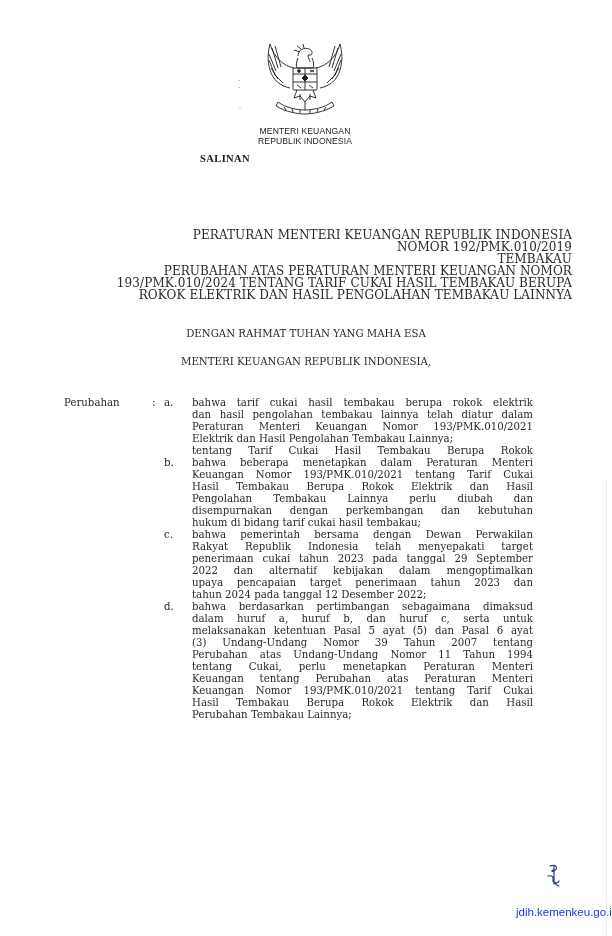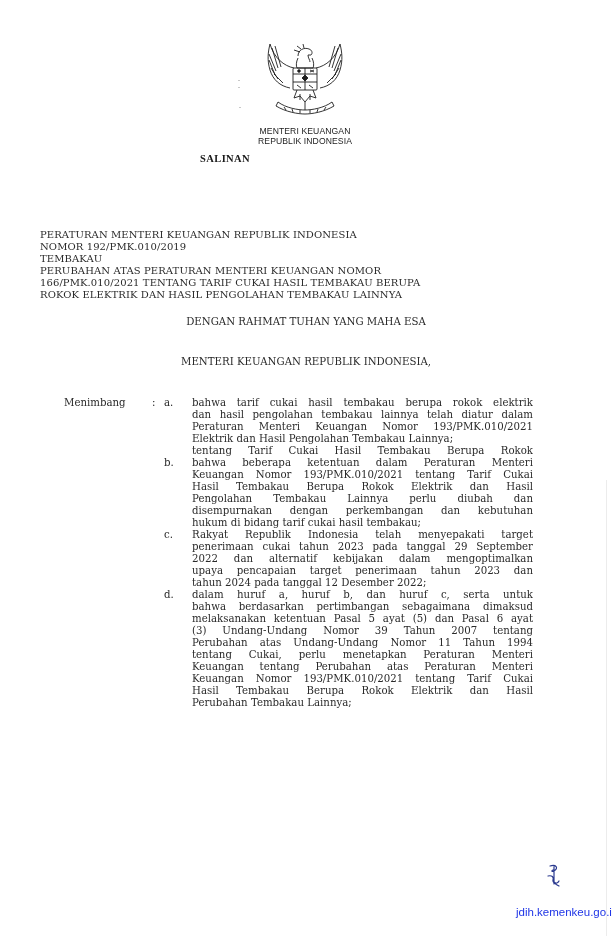--- a/index.html
+++ b/index.html
@@ -20,22 +20,22 @@
       position: absolute; left: 200px; width: 210px; text-align: center;
       font-family: "Liberation Sans", "DejaVu Sans", sans-serif;
       font-size: 8.6px; line-height: 10px; color: #222; letter-spacing: 0.1px;
     }
     .salinan {
       position: absolute; left: 200px; width: 210px; top: 153px; text-align: left;
       font-family: "Liberation Serif", "DejaVu Serif", serif;
       font-weight: bold; font-size: 10.5px; letter-spacing: 0.4px; color: #1a1a1a;
     }
     .title-block {
-      position: absolute; left: 40px; width: 532px; top: 229px; text-align: left;
-      font-family: "DejaVu Serif", serif; font-size: 10px; line-height: 12px;
+      position: absolute; left: 40px; width: 532px; top: 229px; text-align: right;
+      font-family: "DejaVu Serif", serif; font-size: 12px; line-height: 12px;
       color: #2a2a2a; letter-spacing: 0.1px;
     }
     .title-line { display: block; white-space: nowrap; }
     .centered-line {
       position: absolute; left: 40px; width: 532px; text-align: center;
       font-family: "DejaVu Serif", serif; font-size: 10.2px; color: #2a2a2a;
       white-space: nowrap;
     }
     .consider {
       position: absolute; left: 64px; top: 397px; width: 470px;
@@ -106,70 +106,71 @@
   <div>MENTERI KEUANGAN</div>
   <div>REPUBLIK INDONESIA</div>
 </div>
 <div class="salinan">SALINAN</div>
 
 <div class="title-block">
   <span class="title-line">PERATURAN MENTERI KEUANGAN REPUBLIK INDONESIA</span>
   <span class="title-line">NOMOR 192/PMK.010/2019</span>
   <span class="title-line">TEMBAKAU</span>
   <span class="title-line">PERUBAHAN ATAS PERATURAN MENTERI KEUANGAN NOMOR</span>
-  <span class="title-line">166/PMK.010/2021 TENTANG TARIF CUKAI HASIL TEMBAKAU BERUPA</span>
+  <span class="title-line">193/PMK.010/2024 TENTANG TARIF CUKAI HASIL TEMBAKAU BERUPA</span>
   <span class="title-line">ROKOK ELEKTRIK DAN HASIL PENGOLAHAN TEMBAKAU LAINNYA</span>
 </div>
 
-<div class="centered-line" style="top:316px;">DENGAN RAHMAT TUHAN YANG MAHA ESA</div>
+<div class="centered-line" style="top:328px;">DENGAN RAHMAT TUHAN YANG MAHA ESA</div>
 <div class="centered-line" style="top:356px;">MENTERI KEUANGAN REPUBLIK INDONESIA,</div>
 
 <div class="consider">
-  <span class="consider-label">Menimbang</span>
+  <span class="consider-label">Perubahan</span>
   <span class="consider-colon">:</span>
 
   <div class="item">
     <span class="item-letter">a.</span>
     <span class="item-text">
       <span class="item-line">bahwa tarif cukai hasil tembakau berupa rokok elektrik</span>
       <span class="item-line">dan hasil pengolahan tembakau lainnya telah diatur dalam</span>
       <span class="item-line">Peraturan Menteri Keuangan Nomor 193/PMK.010/2021</span>
       <span class="item-line last">Elektrik dan Hasil Pengolahan Tembakau Lainnya;</span>
       <span class="item-line">tentang Tarif Cukai Hasil Tembakau Berupa Rokok</span>
     </span>
   </div>
 
   <div class="item">
     <span class="item-letter">b.</span>
     <span class="item-text">
-      <span class="item-line">bahwa beberapa ketentuan dalam Peraturan Menteri</span>
+      <span class="item-line">bahwa beberapa menetapkan dalam Peraturan Menteri</span>
       <span class="item-line">Keuangan Nomor 193/PMK.010/2021 tentang Tarif Cukai</span>
       <span class="item-line">Hasil Tembakau Berupa Rokok Elektrik dan Hasil</span>
       <span class="item-line">Pengolahan Tembakau Lainnya perlu diubah dan</span>
       <span class="item-line">disempurnakan dengan perkembangan dan kebutuhan</span>
       <span class="item-line last">hukum di bidang tarif cukai hasil tembakau;</span>
     </span>
   </div>
 
   <div class="item">
     <span class="item-letter">c.</span>
     <span class="item-text">
+      <span class="item-line">bahwa pemerintah bersama dengan Dewan Perwakilan</span>
       <span class="item-line">Rakyat Republik Indonesia telah menyepakati target</span>
       <span class="item-line">penerimaan cukai tahun 2023 pada tanggal 29 September</span>
       <span class="item-line">2022 dan alternatif kebijakan dalam mengoptimalkan</span>
       <span class="item-line">upaya pencapaian target penerimaan tahun 2023 dan</span>
       <span class="item-line last">tahun 2024 pada tanggal 12 Desember 2022;</span>
     </span>
   </div>
 
   <div class="item">
     <span class="item-letter">d.</span>
     <span class="item-text">
+      <span class="item-line">bahwa berdasarkan pertimbangan sebagaimana dimaksud</span>
       <span class="item-line">dalam huruf a, huruf b, dan huruf c, serta untuk</span>
-      <span class="item-line">bahwa berdasarkan pertimbangan sebagaimana dimaksud</span>
       <span class="item-line">melaksanakan ketentuan Pasal 5 ayat (5) dan Pasal 6 ayat</span>
       <span class="item-line">(3) Undang-Undang Nomor 39 Tahun 2007 tentang</span>
       <span class="item-line">Perubahan atas Undang-Undang Nomor 11 Tahun 1994</span>
       <span class="item-line">tentang Cukai, perlu menetapkan Peraturan Menteri</span>
       <span class="item-line">Keuangan tentang Perubahan atas Peraturan Menteri</span>
       <span class="item-line">Keuangan Nomor 193/PMK.010/2021 tentang Tarif Cukai</span>
       <span class="item-line">Hasil Tembakau Berupa Rokok Elektrik dan Hasil</span>
       <span class="item-line last">Perubahan Tembakau Lainnya;</span>
     </span>
   </div>

